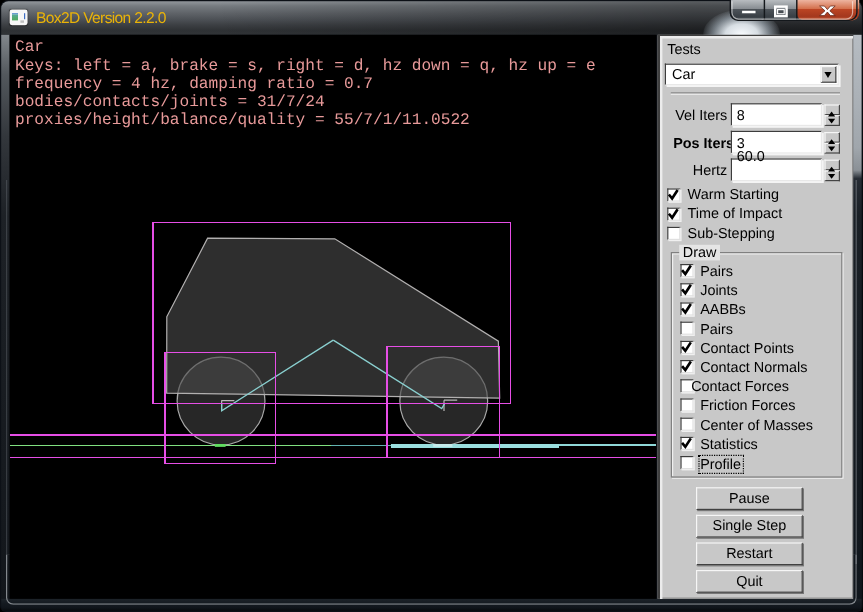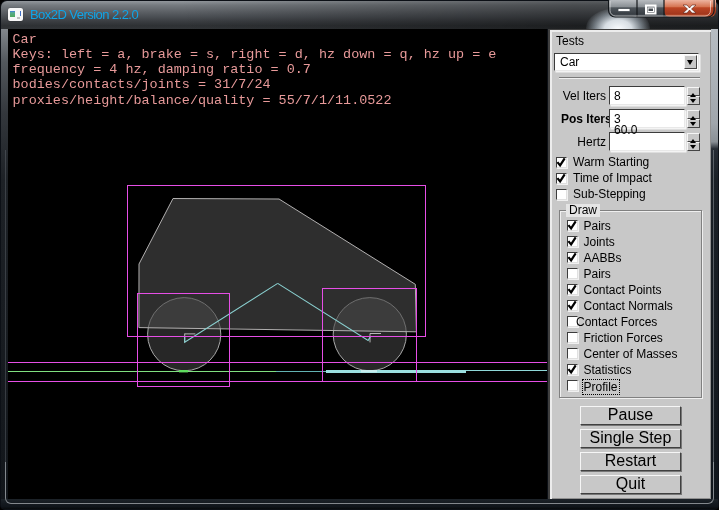--- a/index.html
+++ b/index.html
@@ -27,44 +27,44 @@
     box-shadow:inset 2px 2px 0 #ececec, inset -1px -1px 0 #909090;}
   .lbl{color:#000;font-size:12px;line-height:13px;white-space:nowrap;}
   .sunk{background:#fff;border-top:1.5px solid #3c3c3c;border-left:1.5px solid #3c3c3c;
         border-bottom:1.5px solid #e8e8e8;border-right:1.5px solid #e8e8e8;box-sizing:border-box;
         box-shadow:1.5px 1.5px 0 #f4f4f4;}
   .raise{background:#c8c8c8;border-top:1.5px solid #f6f6f6;border-left:1.5px solid #f6f6f6;
         border-bottom:1.5px solid #454545;border-right:1.5px solid #454545;box-sizing:border-box;}
   .cb{width:11px;height:11px;background:#fff;border-top:1.5px solid #3c3c3c;border-left:1.5px solid #3c3c3c;
         border-bottom:1.5px solid #e0e0e0;border-right:1.5px solid #e0e0e0;box-sizing:border-box;
         box-shadow:1px 1px 0 #f0f0f0;}
-  .btn{left:580px;width:101px;height:19px;background:#c8c8c8;text-align:center;
+  .btn{left:580px;width:89px;height:19px;background:#c8c8c8;text-align:center;
        border-top:1.5px solid #f6f6f6;border-left:1.5px solid #f6f6f6;
        border-bottom:1.5px solid #404040;border-right:1.5px solid #404040;box-sizing:border-box;
-       font-size:16px;line-height:16px;color:#000;box-shadow:1px 1px 0 #777;}
+       font-size:12px;line-height:16px;color:#000;box-shadow:1px 1px 0 #777;}
 </style></head>
 <body>
 <div id="frame" class="abs"></div>
 <div id="titlebar" class="abs"></div>
 <div id="tgrad2" class="abs"></div>
 <div id="glow" class="abs"></div>
 <div id="lframe" class="abs"></div>
 <div id="rframe" class="abs"></div>
 <div id="bframe" class="abs"></div>
 <div class="abs" style="left:4.5px;top:462px;width:709.5px;height:42px;box-sizing:border-box;
   border:1.5px solid #83888d;border-top:none;border-radius:0 0 6px 6px;"></div>
 <div class="abs" style="left:4.8px;top:150px;width:708.9px;height:320px;box-sizing:border-box;
   border-left:1.2px solid rgba(120,126,132,0.35);border-right:1.2px solid rgba(150,156,162,0.5);"></div>
 
 <div class="abs" style="left:8px;top:8px;width:15px;height:12.5px;background:#f7f7f7;border-radius:2px;box-shadow:0 0 1px rgba(0,0,0,0.6);"></div>
 <div class="abs" style="left:9.5px;top:10.5px;width:5.5px;height:1.8px;background:#4a86c8;"></div>
 <div class="abs" style="left:9.5px;top:12.3px;width:5.5px;height:5.2px;background:linear-gradient(180deg,#55a8a0 0%,#55aa72 55%,#4ea85e 100%);"></div>
 <div class="abs" style="left:19.8px;top:11px;width:1.6px;height:4.5px;background:#3f6fc4;"></div>
 <div class="abs" style="left:16.5px;top:16.5px;width:3.2px;height:2px;background:#c0c0c0;"></div>
-<div class="abs" style="left:30px;top:6.5px;color:#0ea5e9;font-size:13px;letter-spacing:-0.55px;">Box2D Version 2.2.0</div>
+<div class="abs" style="left:30px;top:6.5px;color:#eab308;font-size:13px;letter-spacing:-0.55px;">Box2D Version 2.2.0</div>
 
 <svg class="abs" width="112" height="22" style="left:606px;top:0;">
   <defs>
     <linearGradient id="gb" x1="0" y1="0" x2="0" y2="1">
       <stop offset="0" stop-color="#b8bcc0"></stop>
         <stop offset="0.42" stop-color="#888d92"></stop>
       <stop offset="0.45" stop-color="#4e545a"></stop>
         <stop offset="0.8" stop-color="#3a4046"></stop>
       <stop offset="1" stop-color="#4b5157"></stop>
     </linearGradient>

